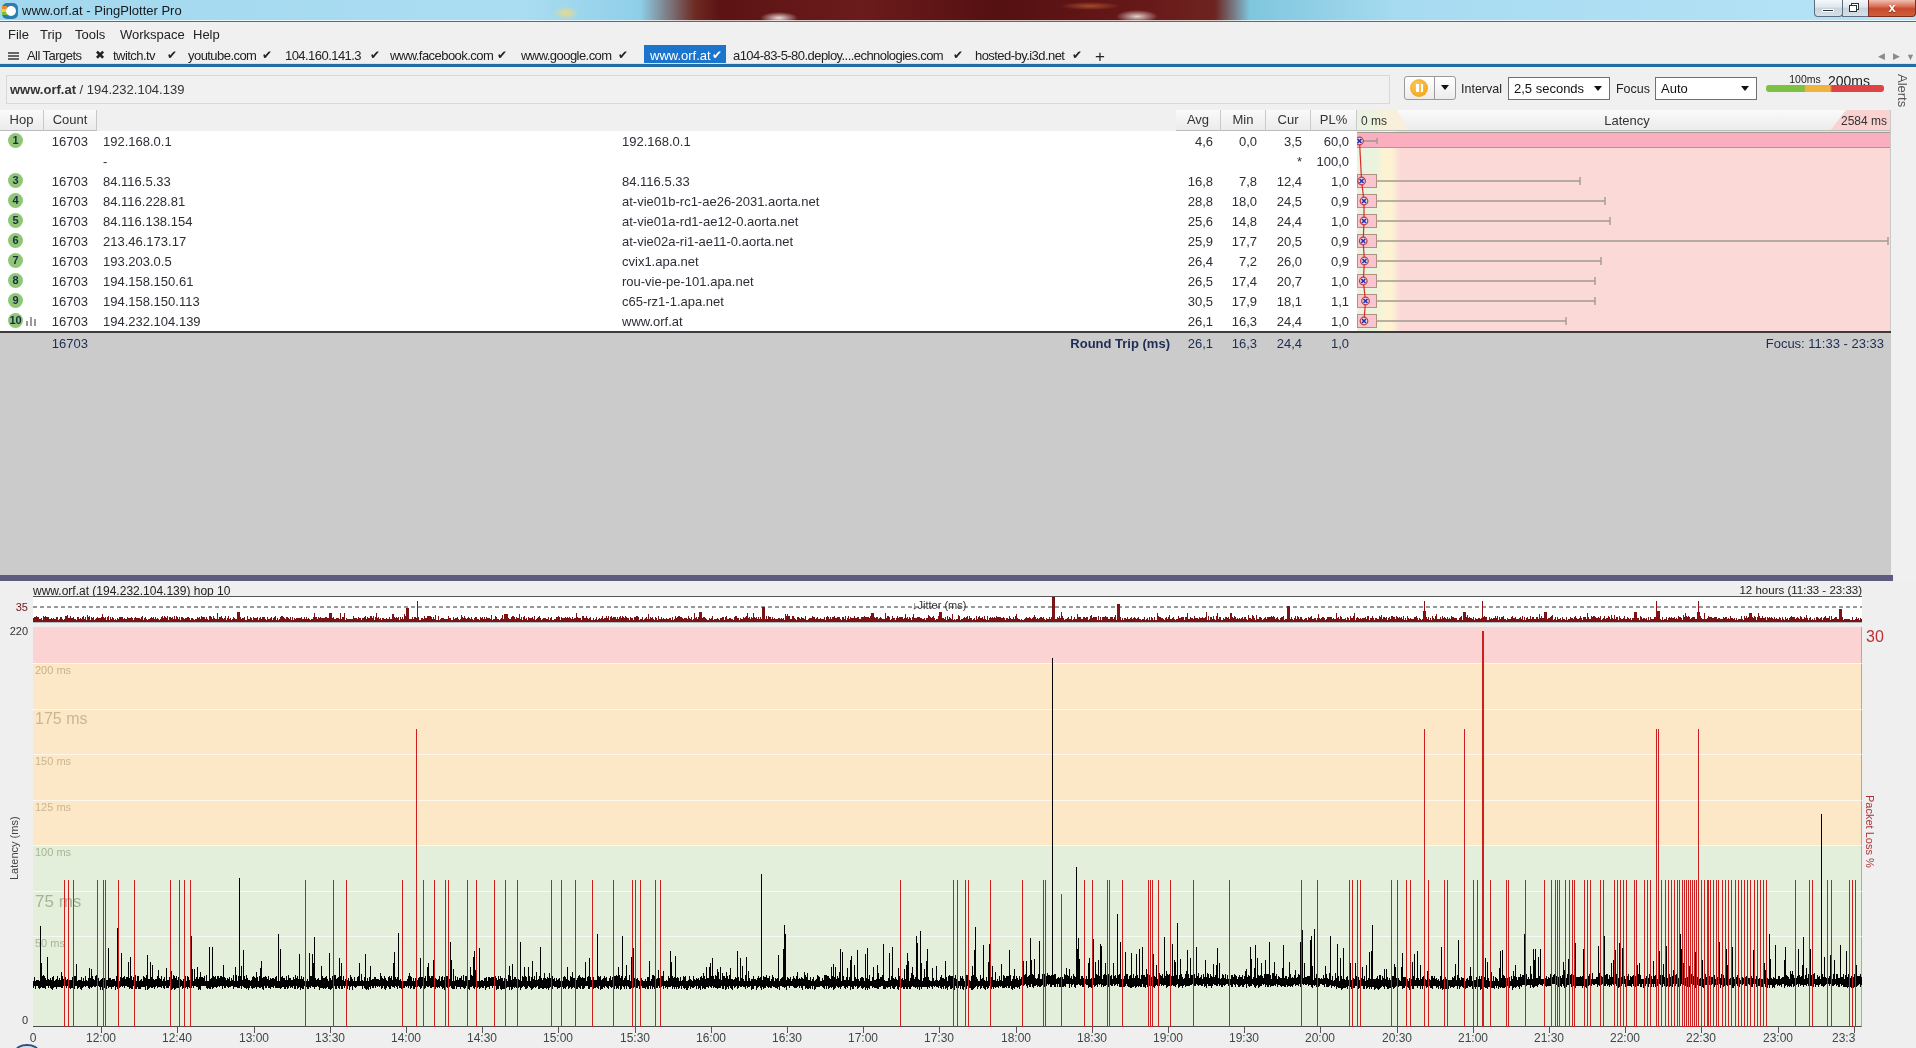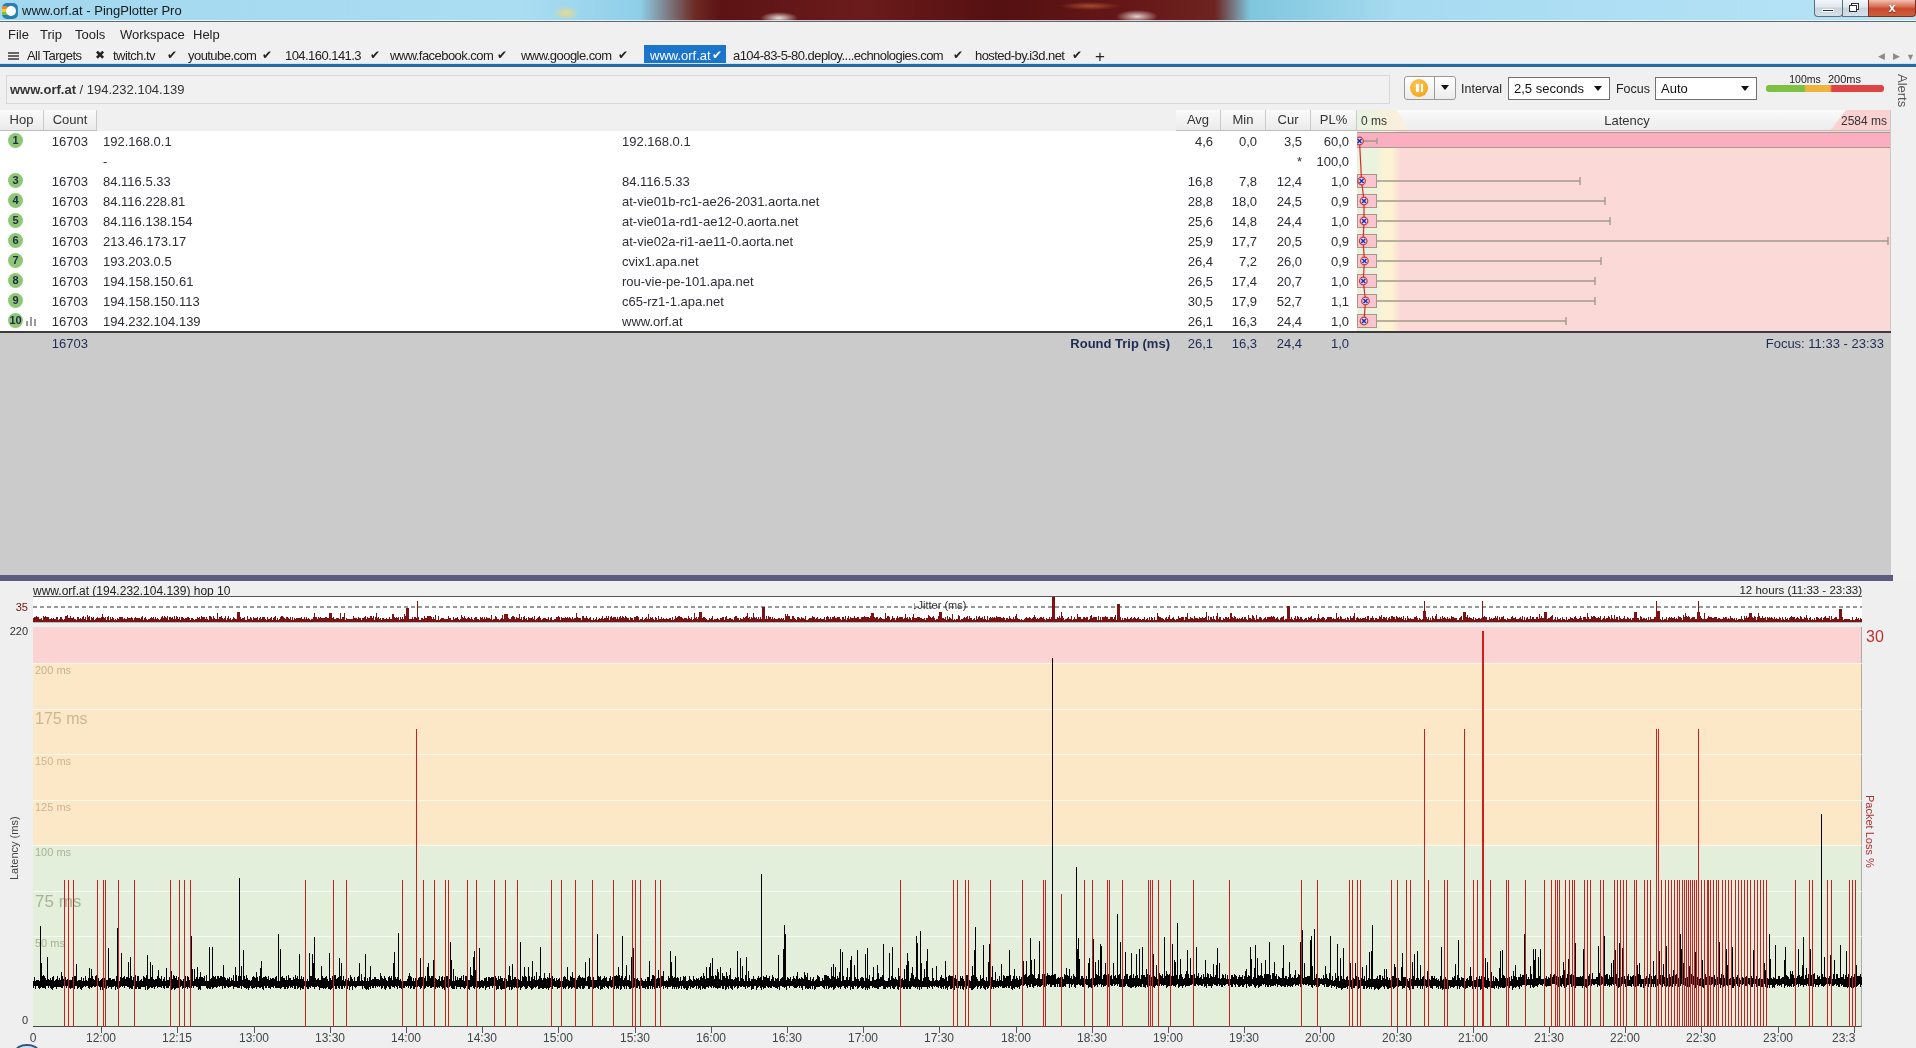--- a/index.html
+++ b/index.html
@@ -88,21 +88,21 @@
 <div style="position:absolute;left:1461px;top:81px;font-size:13px;color:#222;transform:scale(0.96,1);transform-origin:left">Interval</div>
 <div style="position:absolute;left:1508px;top:77px;width:102px;height:23px;background:#fff;border:1px solid #707070"></div>
 <div style="position:absolute;left:1514px;top:81px;font-size:13px;color:#111">2,5 seconds</div>
 <div style="position:absolute;left:1594px;top:86px;width:0;height:0;border-left:4.5px solid transparent;border-right:4.5px solid transparent;border-top:5px solid #111"></div>
 <div style="position:absolute;left:1616px;top:81px;font-size:13px;color:#222;transform:scale(0.96,1);transform-origin:left">Focus</div>
 <div style="position:absolute;left:1655px;top:77px;width:102px;height:23px;background:#fff;border:1px solid #707070"></div>
 <div style="position:absolute;left:1661px;top:81px;font-size:13px;color:#111">Auto</div>
 <div style="position:absolute;left:1741px;top:86px;width:0;height:0;border-left:4.5px solid transparent;border-right:4.5px solid transparent;border-top:5px solid #111"></div>
 
 <div style="position:absolute;left:1787px;top:73px;width:36px;font-size:10.5px;color:#222;text-align:center">100ms</div>
-<div style="position:absolute;left:1828px;top:73px;width:36px;font-size:11px;color:#222;text-align:left">200ms</div>
+<div style="position:absolute;left:1828px;top:73px;width:36px;font-size:14px;color:#222;text-align:center">200ms</div>
 <div style="position:absolute;left:1766px;top:85px;width:118px;height:7px;border-radius:3px;background:linear-gradient(to right,#7cc142 0,#7cc142 38px,#efb43d 40px,#efb43d 64px,#e04343 66px,#e04343 100%)"></div>
 <div style="position:absolute;left:1896px;top:74px;font-size:13px;color:#555;transform:rotate(90deg);transform-origin:left top;white-space:nowrap;left:1910px">Alerts</div>
 
 <div class="hdrcell" style="left:0;width:44px">Hop</div>
 <div class="hdrcell" style="left:44px;width:53px">Count</div>
 <div class="hdrcell" style="left:1176px;width:45px">Avg</div>
 <div class="hdrcell" style="left:1221px;width:45px">Min</div>
 <div class="hdrcell" style="left:1266px;width:45px">Cur</div>
 <div class="hdrcell" style="left:1311px;width:46px">PL%</div>
 
@@ -165,21 +165,21 @@
     <div class="cell r" style="left:1113px;top:274px;width:100px">26,5</div>
     <div class="cell r" style="left:1157px;top:274px;width:100px">17,4</div>
     <div class="cell r" style="left:1202px;top:274px;width:100px">20,7</div>
     <div class="cell r" style="left:1249px;top:274px;width:100px">1,0</div>
 <div class="hopc" style="left:8px;top:293px">9</div>
     <div class="cell r" style="left:0;top:294px;width:88px">16703</div>
     <div class="cell" style="left:103px;top:294px">194.158.150.113</div>
     <div class="cell" style="left:622px;top:294px">c65-rz1-1.apa.net</div>
     <div class="cell r" style="left:1113px;top:294px;width:100px">30,5</div>
     <div class="cell r" style="left:1157px;top:294px;width:100px">17,9</div>
-    <div class="cell r" style="left:1202px;top:294px;width:100px">52,7</div>
+    <div class="cell r" style="left:1202px;top:294px;width:100px">18,1</div>
     <div class="cell r" style="left:1249px;top:294px;width:100px">1,1</div>
 <div class="hopc" style="left:8px;top:313px">10</div>
     <div style="position:absolute;left:26px;top:316px;width:12px;height:10px">
       <span style="position:absolute;left:0;bottom:0;width:2px;height:5px;background:#9a9a9a"></span>
       <span style="position:absolute;left:4px;bottom:0;width:2px;height:9px;background:#9a9a9a"></span>
       <span style="position:absolute;left:8px;bottom:0;width:2px;height:7px;background:#9a9a9a"></span>
     </div>
     <div class="cell r" style="left:0;top:314px;width:88px">16703</div>
     <div class="cell" style="left:103px;top:314px">194.232.104.139</div>
     <div class="cell" style="left:622px;top:314px">www.orf.at</div>
@@ -313,21 +313,21 @@
     <div style="position:absolute;left:33px;top:891px;width:1829px;height:1px;background:rgba(255,255,255,0.65)"></div>
     <div style="position:absolute;left:35px;top:892px;font-size:17px;color:#a4b495">75 ms</div>
     <div style="position:absolute;left:33px;top:936px;width:1829px;height:1px;background:rgba(255,255,255,0.65)"></div>
     <div style="position:absolute;left:35px;top:937px;font-size:11px;color:#a4b495">50 ms</div>
 <svg width="1829" height="400" style="position:absolute;left:33px;top:627px">
 <path d="M0 354V361M1 350V359M2 354V362M3 353V359M4 353V359M5 353V361M6 354V362M7 299V361M8 336V360M9 349V361M10 348V361M11 349V361M12 351V362M13 353V359M14 330V359M15 352V361M16 353V359M17 351V361M18 353V362M19 350V363M20 349V361M21 354V360M22 353V360M23 352V362M24 349V360M25 353V360M26 351V360M27 353V360M28 345V361M29 349V361M30 352V359M31 348V361M32 350V359M33 353V361M34 352V359M35 349V363M36 353V361M37 353V362M38 353V361M39 350V361M40 335V359M41 349V362M42 349V359M43 337V359M44 354V362M45 353V361M46 353V360M47 353V362M48 350V363M49 354V361M50 351V360M51 354V359M52 349V360M53 353V359M54 354V359M55 351V361M56 341V362M57 351V360M58 342V361M59 349V360M60 352V359M61 353V360M62 349V360M63 348V359M64 349V363M65 351V359M66 354V360M67 353V363M68 352V360M69 351V363M70 353V359M71 351V361M72 351V359M73 353V362M74 353V359M75 321V361M76 351V360M77 351V360M78 353V362M79 352V360M80 352V360M81 352V359M82 354V363M83 349V360M84 301V362M85 351V361M86 354V361M87 350V360M88 326V359M89 351V360M90 350V359M91 349V361M92 352V359M93 350V359M94 350V360M95 335V360M96 351V362M97 330V361M98 349V362M99 353V362M100 350V359M101 320V360M102 348V362M103 354V362M104 349V360M105 349V362M106 354V362M107 353V362M108 352V360M109 354V360M110 349V360M111 350V360M112 351V363M113 348V359M114 328V363M115 352V362M116 352V361M117 335V360M118 350V361M119 338V361M120 352V360M121 353V362M122 352V360M123 352V359M124 349V361M125 343V360M126 351V360M127 352V360M128 349V361M129 354V359M130 352V361M131 350V362M132 354V359M133 341V361M134 353V361M135 353V361M136 350V359M137 352V359M138 344V363M139 352V362M140 348V361M141 349V363M142 351V362M143 349V361M144 353V361M145 350V361M146 343V361M147 352V360M148 353V359M149 354V362M150 352V361M151 349V360M152 349V361M153 354V360M154 349V362M155 350V360M156 353V361M157 354V360M158 309V361M159 342V359M160 354V361M161 342V359M162 352V359M163 350V360M164 340V360M165 352V363M166 350V362M167 345V363M168 350V359M169 350V359M170 351V359M171 349V359M172 354V359M173 348V361M174 354V362M175 354V361M176 320V362M177 352V362M178 351V360M179 320V362M180 349V361M181 350V360M182 349V360M183 352V361M184 349V360M185 349V359M186 351V360M187 349V359M188 349V359M189 350V362M190 338V359M191 350V361M192 351V361M193 353V359M194 351V360M195 352V361M196 350V360M197 354V360M198 351V359M199 353V359M200 348V362M201 354V360M202 340V360M203 348V360M204 354V361M205 349V361M206 251V361M207 349V359M208 339V362M209 353V359M210 323V360M211 349V361M212 352V361M213 348V362M214 351V361M215 353V363M216 353V361M217 354V359M218 353V361M219 350V362M220 349V361M221 350V361M222 351V360M223 345V362M224 350V360M225 354V360M226 349V361M227 341V361M228 334V360M229 351V362M230 350V363M231 350V359M232 349V361M233 350V361M234 352V359M235 349V361M236 353V361M237 351V362M238 352V360M239 351V360M240 351V361M241 352V359M242 350V361M243 349V361M244 354V361M245 307V361M246 354V361M247 322V362M248 350V361M249 349V360M250 351V360M251 351V362M252 353V362M253 349V360M254 353V362M255 348V361M256 351V359M257 351V361M258 353V360M259 353V361M260 350V359M261 352V362M262 348V362M263 351V359M264 349V362M265 352V361M266 327V360M267 352V363M268 349V361M269 352V362M270 350V362M271 354V359M272 348V362M273 354V360M274 352V362M275 354V362M276 326V360M277 349V361M278 349V359M279 327V360M280 336V360M281 310V362M282 351V360M283 353V360M284 352V359M285 351V360M286 353V363M287 353V361M288 339V361M289 349V361M290 351V362M291 351V361M292 350V362M293 349V361M294 352V360M295 354V362M296 326V362M297 351V363M298 353V362M299 349V361M300 354V360M301 348V359M302 348V362M303 352V362M304 351V359M305 350V361M306 331V362M307 349V359M308 336V362M309 353V362M310 349V359M311 354V361M312 352V359M313 349V362M314 353V362M315 351V359M316 354V363M317 348V360M318 350V359M319 352V363M320 354V359M321 350V360M322 354V361M323 354V360M324 350V359M325 349V359M326 336V359M327 354V359M328 347V359M329 353V362M330 354V359M331 350V361M332 327V362M333 354V363M334 351V362M335 354V363M336 350V360M337 339V362M338 353V359M339 352V361M340 352V361M341 350V359M342 350V361M343 352V359M344 352V360M345 352V359M346 353V360M347 346V359M348 349V362M349 351V361M350 352V359M351 349V362M352 351V363M353 353V361M354 354V359M355 350V360M356 349V362M357 351V362M358 349V359M359 353V360M360 336V360M361 325V361M362 350V359M363 352V360M364 350V362M365 306V359M366 353V361M367 352V361M368 354V362M369 350V360M370 354V361M371 354V361M372 354V359M373 354V360M374 352V359M375 349V361M376 346V359M377 349V362M378 350V361M379 354V359M380 351V362M381 354V362M382 351V360M383 352V360M384 353V360M385 351V359M386 350V360M387 331V362M388 350V361M389 350V359M390 350V362M391 351V362M392 349V361M393 354V359M394 340V360M395 336V360M396 349V359M397 351V361M398 349V361M399 349V360M400 333V360M401 349V359M402 351V362M403 352V360M404 353V361M405 352V360M406 349V361M407 354V359M408 350V360M409 349V362M410 353V361M411 350V363M412 349V361M413 349V360M414 349V361M415 351V361M416 352V360M417 315V359M418 333V361M419 354V362M420 342V362M421 354V362M422 349V359M423 353V362M424 350V360M425 353V360M426 351V360M427 351V362M428 349V360M429 353V360M430 348V361M431 354V362M432 349V361M433 349V359M434 350V360M435 353V362M436 353V363M437 340V360M438 348V360M439 349V359M440 330V361M441 324V362M442 343V360M443 351V362M444 354V361M445 354V360M446 321V362M447 354V361M448 353V360M449 353V361M450 354V361M451 351V359M452 351V363M453 350V361M454 354V360M455 350V360M456 350V362M457 351V359M458 350V359M459 350V361M460 350V359M461 354V360M462 349V359M463 351V363M464 353V362M465 349V362M466 352V359M467 349V362M468 351V363M469 351V362M470 354V362M471 351V362M472 350V359M473 352V361M474 354V360M475 348V360M476 339V363M477 349V360M478 353V363M479 337V362M480 352V360M481 350V361M482 350V360M483 352V361M484 354V360M485 352V361M486 353V360M487 315V363M488 354V361M489 349V360M490 350V359M491 340V360M492 349V362M493 350V362M494 354V361M495 340V359M496 349V360M497 354V361M498 350V363M499 334V362M500 352V361M501 349V360M502 353V361M503 345V360M504 353V359M505 352V362M506 349V362M507 320V361M508 351V361M509 353V362M510 351V362M511 346V361M512 351V361M513 352V362M514 350V361M515 351V363M516 346V361M517 351V360M518 352V361M519 349V362M520 352V359M521 351V360M522 354V360M523 351V360M524 353V362M525 352V361M526 351V361M527 354V360M528 348V361M529 354V360M530 350V362M531 349V361M532 350V362M533 352V360M534 340V359M535 353V362M536 354V361M537 349V360M538 350V362M539 345V361M540 351V360M541 351V361M542 353V361M543 353V362M544 351V362M545 349V360M546 348V361M547 350V362M548 351V359M549 350V362M550 351V362M551 351V361M552 335V359M553 354V359M554 350V359M555 349V362M556 331V362M557 350V360M558 353V360M559 352V360M560 350V362M561 353V361M562 353V361M563 353V360M564 307V361M565 349V362M566 350V359M567 349V363M568 353V362M569 352V362M570 351V360M571 349V361M572 351V359M573 350V360M574 354V361M575 354V362M576 351V359M577 349V360M578 353V361M579 350V360M580 351V359M581 349V362M582 349V359M583 348V362M584 349V361M585 340V362M586 348V359M587 351V363M588 349V362M589 309V359M590 353V360M591 351V362M592 349V359M593 338V362M594 353V359M595 353V360M596 348V362M597 354V362M598 330V361M599 351V360M600 321V361M601 351V360M602 353V359M603 352V361M604 351V361M605 353V359M606 354V362M607 354V361M608 351V359M609 353V361M610 354V361M611 354V361M612 352V362M613 354V360M614 350V362M615 350V362M616 334V359M617 354V362M618 352V359M619 348V362M620 348V360M621 349V362M622 350V361M623 352V361M624 351V361M625 343V359M626 351V361M627 353V362M628 349V360M629 349V359M630 344V362M631 354V359M632 354V361M633 353V360M634 354V362M635 349V360M636 351V360M637 324V360M638 335V359M639 349V362M640 351V360M641 350V362M642 329V360M643 351V362M644 350V360M645 351V362M646 354V361M647 350V359M648 354V362M649 353V359M650 349V361M651 350V362M652 349V361M653 354V363M654 354V363M655 353V361M656 349V359M657 352V362M658 353V360M659 354V361M660 349V361M661 352V360M662 353V359M663 351V362M664 352V359M665 351V362M666 353V361M667 350V363M668 349V359M669 351V362M670 346V361M671 349V362M672 352V362M673 340V360M674 351V360M675 351V361M676 340V359M677 336V360M678 349V361M679 331V359M680 349V361M681 352V360M682 348V361M683 349V361M684 342V362M685 345V361M686 352V361M687 340V361M688 353V359M689 346V362M690 349V362M691 349V359M692 351V363M693 345V362M694 349V360M695 352V362M696 348V359M697 341V361M698 352V362M699 352V363M700 353V359M701 352V361M702 350V360M703 351V359M704 324V362M705 350V361M706 354V359M707 331V360M708 351V360M709 339V359M710 352V360M711 354V360M712 348V362M713 330V359M714 354V361M715 344V360M716 351V360M717 354V359M718 352V363M719 352V362M720 349V362M721 352V359M722 352V359M723 353V363M724 351V361M725 349V360M726 351V359M727 350V361M728 247V363M729 353V360M730 349V362M731 350V361M732 350V361M733 348V359M734 351V360M735 351V361M736 349V360M737 354V361M738 352V361M739 348V359M740 350V360M741 354V360M742 351V361M743 352V361M744 351V362M745 328V360M746 354V363M747 352V359M748 351V359M749 350V360M750 322V360M751 298V361M752 307V360M753 353V363M754 350V359M755 351V359M756 352V361M757 350V359M758 354V359M759 352V359M760 349V360M761 351V361M762 352V361M763 349V361M764 345V360M765 352V359M766 351V361M767 352V359M768 350V361M769 351V363M770 352V359M771 345V359M772 348V362M773 350V361M774 346V362M775 353V362M776 353V361M777 350V362M778 354V359M779 352V362M780 350V359M781 354V363M782 353V362M783 352V360M784 348V360M785 349V360M786 350V360M787 354V359M788 354V359M789 351V360M790 353V361M791 348V362M792 348V359M793 348V362M794 349V359M795 349V362M796 351V361M797 352V360M798 340V361M799 349V360M800 337V363M801 350V362M802 340V361M803 352V359M804 349V360M805 351V361M806 345V360M807 322V362M808 354V360M809 325V359M810 349V359M811 353V361M812 353V362M813 350V360M814 341V361M815 353V359M816 350V359M817 333V363M818 329V360M819 354V362M820 354V362M821 338V359M822 350V360M823 352V359M824 323V362M825 352V361M826 354V360M827 351V359M828 350V361M829 350V362M830 351V361M831 354V360M832 327V363M833 351V361M834 321V363M835 352V361M836 348V362M837 354V359M838 354V359M839 350V361M840 340V360M841 353V361M842 353V361M843 352V361M844 338V362M845 346V362M846 352V360M847 350V360M848 350V359M849 348V359M850 317V362M851 353V362M852 354V362M853 354V360M854 354V361M855 351V360M856 326V360M857 353V362M858 349V359M859 320V361M860 351V362M861 352V362M862 350V360M863 352V359M864 353V362M865 341V363M866 349V360M867 354V361M868 352V361M869 351V360M870 353V362M871 342V362M872 352V360M873 338V362M874 326V362M875 334V360M876 354V362M877 351V362M878 346V360M879 340V359M880 348V360M881 352V360M882 350V361M883 309V360M884 316V362M885 352V360M886 353V363M887 304V360M888 336V362M889 354V360M890 351V360M891 342V360M892 350V360M893 334V360M894 322V362M895 350V360M896 353V361M897 354V359M898 354V360M899 341V362M900 351V359M901 354V360M902 353V359M903 339V360M904 353V360M905 354V361M906 353V359M907 350V361M908 348V362M909 351V360M910 351V362M911 352V359M912 334V362M913 350V361M914 354V363M915 349V360M916 348V359M917 349V362M918 349V362M919 349V361M920 354V362M921 351V363M922 348V359M923 352V361M924 353V359M925 354V361M926 354V359M927 349V362M928 351V359M929 349V362M930 352V363M931 354V360M932 353V359M933 348V362M934 348V359M935 318V362M936 353V361M937 354V361M938 349V363M939 339V363M940 348V362M941 323V361M942 300V360M943 350V359M944 352V362M945 354V360M946 354V359M947 348V362M948 352V361M949 351V359M950 318V361M951 353V362M952 354V363M953 350V360M954 354V362M955 335V361M956 317V359M957 353V359M958 350V362M959 339V360M960 353V362M961 353V360M962 345V361M963 354V360M964 352V360M965 354V361M966 349V359M967 353V360M968 337V359M969 354V361M970 348V361M971 349V361M972 351V360M973 349V361M974 349V359M975 349V361M976 323V361M977 348V359M978 354V362M979 352V363M980 349V361M981 342V362M982 352V360M983 349V360M984 351V361M985 353V360M986 349V362M987 352V359M988 350V358M989 352V359M990 334V359M991 348V358M992 347V357M993 334V359M994 350V361M995 349V358M996 348V360M997 311V360M998 333V357M999 347V360M1000 348V361M1001 332V359M1002 351V359M1003 352V358M1004 351V360M1005 347V359M1006 314V360M1007 352V360M1008 352V359M1009 347V358M1010 350V358M1011 347V360M1012 348V359M1013 349V359M1014 346V357M1015 348V358M1016 348V357M1017 349V360M1018 348V360M1019 31V358M1020 348V358M1021 347V360M1022 347V360M1023 352V357M1024 351V360M1025 350V357M1026 351V360M1027 350V360M1028 352V361M1029 350V360M1030 352V360M1031 347V359M1032 348V360M1033 341V357M1034 348V357M1035 349V357M1036 342V361M1037 351V357M1038 349V360M1039 352V358M1040 347V357M1041 349V360M1042 350V361M1043 240V358M1044 322V358M1045 311V357M1046 332V358M1047 352V359M1048 349V358M1049 349V360M1050 351V360M1051 352V360M1052 352V357M1053 349V358M1054 352V358M1055 336V361M1056 331V360M1057 352V360M1058 351V361M1059 352V357M1060 312V358M1061 351V360M1062 335V359M1063 347V358M1064 348V360M1065 333V357M1066 349V358M1067 317V357M1068 319V360M1069 352V358M1070 348V360M1071 347V359M1072 336V359M1073 348V358M1074 337V359M1075 347V360M1076 351V359M1077 349V358M1078 348V359M1079 352V359M1080 336V357M1081 349V359M1082 348V358M1083 351V357M1084 287V359M1085 348V357M1086 347V360M1087 315V360M1088 352V360M1089 350V361M1090 352V360M1091 349V360M1092 325V359M1093 347V357M1094 347V359M1095 352V360M1096 349V360M1097 348V361M1098 326V361M1099 351V360M1100 347V360M1101 351V359M1102 349V361M1103 327V360M1104 348V359M1105 351V360M1106 322V359M1107 352V360M1108 348V360M1109 320V357M1110 348V360M1111 348V360M1112 350V361M1113 342V358M1114 347V360M1115 349V360M1116 348V359M1117 348V357M1118 350V359M1119 349V357M1120 327V360M1121 349V361M1122 350V359M1123 338V358M1124 352V359M1125 350V358M1126 346V359M1127 348V357M1128 349V359M1129 347V358M1130 351V359M1131 310V358M1132 349V358M1133 344V361M1134 347V360M1135 348V359M1136 347V359M1137 344V359M1138 349V359M1139 317V358M1140 349V359M1141 333V359M1142 335V360M1143 348V358M1144 296V357M1145 352V361M1146 348V360M1147 332V359M1148 347V359M1149 350V361M1150 352V359M1151 351V358M1152 347V360M1153 344V359M1154 323V359M1155 347V359M1156 351V359M1157 331V358M1158 348V358M1159 348V357M1160 351V358M1161 347V359M1162 351V359M1163 320V357M1164 349V358M1165 346V359M1166 351V358M1167 350V358M1168 348V359M1169 352V359M1170 347V357M1171 350V360M1172 333V359M1173 350V361M1174 346V357M1175 347V359M1176 351V359M1177 347V359M1178 349V361M1179 350V359M1180 337V357M1181 350V358M1182 348V358M1183 338V359M1184 321V359M1185 351V357M1186 336V359M1187 352V358M1188 351V360M1189 347V360M1190 348V358M1191 351V359M1192 347V358M1193 352V357M1194 348V357M1195 352V359M1196 348V360M1197 352V358M1198 348V360M1199 348V360M1200 350V357M1201 347V358M1202 348V360M1203 349V357M1204 352V358M1205 350V360M1206 348V360M1207 350V359M1208 350V358M1209 348V360M1210 352V360M1211 349V358M1212 344V357M1213 342V361M1214 350V357M1215 348V359M1216 349V360M1217 320V359M1218 332V359M1219 352V357M1220 350V358M1221 341V360M1222 318V361M1223 351V359M1224 331V358M1225 348V361M1226 349V360M1227 348V359M1228 336V359M1229 349V357M1230 351V358M1231 347V357M1232 333V360M1233 347V358M1234 347V360M1235 347V360M1236 315V358M1237 348V360M1238 352V359M1239 346V359M1240 346V359M1241 335V358M1242 349V359M1243 347V357M1244 352V360M1245 349V358M1246 350V358M1247 351V359M1248 351V360M1249 341V359M1250 318V359M1251 351V360M1252 349V360M1253 349V358M1254 352V360M1255 350V359M1256 335V359M1257 347V360M1258 351V359M1259 350V360M1260 351V358M1261 348V357M1262 343V359M1263 351V358M1264 350V358M1265 347V359M1266 348V357M1267 315V360M1268 340V360M1269 303V357M1270 351V358M1271 336V357M1272 350V358M1273 350V358M1274 349V357M1275 349V359M1276 349V358M1277 313V358M1278 309V360M1279 339V361M1280 353V358M1281 302V359M1282 351V358M1283 347V360M1284 348V358M1285 351V360M1286 351V359M1287 352V357M1288 351V357M1289 352V358M1290 348V358M1291 351V360M1292 339V357M1293 347V360M1294 351V360M1295 352V360M1296 346V359M1297 309V358M1298 353V361M1299 349V359M1300 354V359M1301 353V360M1302 346V359M1303 351V362M1304 317V360M1305 349V361M1306 354V361M1307 331V361M1308 349V363M1309 352V362M1310 321V361M1311 352V361M1312 353V361M1313 350V360M1314 349V362M1315 353V359M1316 339V360M1317 336V360M1318 353V362M1319 351V361M1320 351V361M1321 352V361M1322 336V359M1323 349V359M1324 354V361M1325 350V362M1326 353V361M1327 316V361M1328 351V359M1329 340V359M1330 352V362M1331 349V362M1332 354V359M1333 338V362M1334 353V361M1335 351V360M1336 325V362M1337 352V360M1338 324V362M1339 298V360M1340 352V360M1341 352V363M1342 352V362M1343 351V361M1344 349V362M1345 352V363M1346 348V362M1347 348V361M1348 353V360M1349 349V359M1350 351V360M1351 342V362M1352 352V359M1353 342V360M1354 350V362M1355 353V362M1356 351V361M1357 353V361M1358 337V361M1359 349V360M1360 349V362M1361 337V361M1362 340V360M1363 351V359M1364 350V359M1365 351V360M1366 353V359M1367 354V359M1368 340V359M1369 326V362M1370 350V361M1371 350V361M1372 350V359M1373 354V362M1374 352V360M1375 354V361M1376 351V363M1377 336V360M1378 352V359M1379 335V362M1380 349V362M1381 327V359M1382 353V359M1383 351V359M1384 324V361M1385 351V359M1386 353V359M1387 338V362M1388 352V359M1389 350V362M1390 349V359M1391 352V360M1392 352V359M1393 353V361M1394 344V360M1395 352V361M1396 352V359M1397 353V361M1398 349V361M1399 349V362M1400 351V359M1401 349V359M1402 352V359M1403 351V361M1404 353V360M1405 352V362M1406 354V359M1407 349V362M1408 320V361M1409 353V363M1410 352V362M1411 354V363M1412 350V362M1413 352V362M1414 349V360M1415 353V362M1416 353V359M1417 353V361M1418 353V360M1419 350V360M1420 351V361M1421 349V360M1422 337V359M1423 353V359M1424 348V362M1425 313V359M1426 351V362M1427 353V360M1428 350V359M1429 351V360M1430 351V361M1431 351V362M1432 354V362M1433 352V361M1434 351V361M1435 353V359M1436 349V360M1437 340V360M1438 349V359M1439 354V362M1440 328V362M1441 353V360M1442 353V362M1443 350V360M1444 332V362M1445 352V360M1446 349V360M1447 352V363M1448 349V362M1449 353V361M1450 350V359M1451 350V360M1452 331V361M1453 353V361M1454 335V362M1455 351V360M1456 354V360M1457 351V360M1458 345V361M1459 354V361M1460 349V361M1461 354V362M1462 350V359M1463 351V361M1464 352V359M1465 354V362M1466 341V360M1467 324V361M1468 351V360M1469 323V361M1470 348V361M1471 349V361M1472 351V360M1473 348V361M1474 351V359M1475 351V361M1476 350V361M1477 354V359M1478 349V359M1479 352V363M1480 344V361M1481 349V360M1482 338V361M1483 350V360M1484 353V359M1485 350V360M1486 350V362M1487 347V359M1488 350V360M1489 348V358M1490 348V358M1491 307V358M1492 347V359M1493 347V359M1494 352V358M1495 350V358M1496 352V358M1497 339V361M1498 347V358M1499 352V360M1500 322V361M1501 333V360M1502 322V359M1503 351V359M1504 351V360M1505 330V358M1506 349V357M1507 322V358M1508 352V358M1509 352V359M1510 352V357M1511 349V359M1512 351V359M1513 349V360M1514 352V359M1515 350V359M1516 351V359M1517 347V359M1518 348V360M1519 350V357M1520 348V357M1521 347V357M1522 348V359M1523 349V358M1524 350V358M1525 350V360M1526 333V358M1527 349V359M1528 351V360M1529 348V357M1530 335V359M1531 343V361M1532 350V359M1533 351V360M1534 347V358M1535 332V358M1536 351V357M1537 348V357M1538 347V360M1539 351V358M1540 348V359M1541 347V358M1542 316V361M1543 350V359M1544 350V359M1545 350V359M1546 350V359M1547 349V359M1548 350V359M1549 349V361M1550 322V359M1551 348V361M1552 352V360M1553 352V361M1554 352V358M1555 349V359M1556 347V358M1557 347V357M1558 352V359M1559 346V357M1560 352V358M1561 352V358M1562 352V357M1563 350V357M1564 350V360M1565 319V358M1566 346V359M1567 349V359M1568 349V358M1569 350V357M1570 349V360M1571 309V359M1572 348V359M1573 347V357M1574 347V359M1575 352V358M1576 348V360M1577 350V358M1578 336V359M1579 350V357M1580 333V358M1581 347V360M1582 323V357M1583 347V359M1584 350V358M1585 351V361M1586 316V360M1587 333V358M1588 350V359M1589 321V357M1590 347V359M1591 349V357M1592 352V360M1593 351V360M1594 349V359M1595 347V359M1596 353V359M1597 349V359M1598 350V360M1599 349V357M1600 348V359M1601 350V357M1602 349V360M1603 329V359M1604 338V359M1605 347V359M1606 336V357M1607 348V360M1608 352V360M1609 352V357M1610 352V361M1611 352V357M1612 351V359M1613 349V357M1614 350V360M1615 351V360M1616 347V357M1617 330V359M1618 349V360M1619 352V357M1620 334V360M1621 349V357M1622 348V360M1623 349V359M1624 352V359M1625 349V361M1626 324V357M1627 348V358M1628 348V360M1629 348V360M1630 337V357M1631 350V359M1632 348V357M1633 319V360M1634 351V359M1635 348V358M1636 347V360M1637 350V359M1638 350V361M1639 349V360M1640 343V357M1641 351V359M1642 348V359M1643 347V357M1644 316V360M1645 351V360M1646 351V358M1647 307V359M1648 322V357M1649 348V359M1650 336V358M1651 351V357M1652 351V359M1653 352V360M1654 350V360M1655 349V359M1656 339V360M1657 349V361M1658 347V357M1659 348V361M1660 349V358M1661 352V359M1662 325V361M1663 347V359M1664 350V358M1665 352V358M1666 352V359M1667 351V359M1668 348V361M1669 333V360M1670 352V361M1671 347V359M1672 347V358M1673 350V358M1674 347V357M1675 350V359M1676 349V358M1677 321V359M1678 350V358M1679 350V357M1680 348V361M1681 348V360M1682 352V358M1683 329V358M1684 350V358M1685 347V358M1686 315V357M1687 351V361M1688 347V358M1689 349V357M1690 348V360M1691 351V359M1692 337V359M1693 322V358M1694 338V359M1695 349V358M1696 352V358M1697 351V358M1698 352V360M1699 320V361M1700 350V361M1701 352V359M1702 333V360M1703 350V357M1704 348V359M1705 312V358M1706 351V360M1707 353V357M1708 350V360M1709 350V358M1710 351V357M1711 349V360M1712 350V359M1713 349V359M1714 351V357M1715 351V357M1716 351V358M1717 348V359M1718 349V360M1719 351V360M1720 323V357M1721 350V358M1722 352V357M1723 349V360M1724 349V359M1725 352V359M1726 351V359M1727 349V360M1728 352V360M1729 352V360M1730 352V357M1731 336V357M1732 343V360M1733 348V357M1734 351V361M1735 352V358M1736 307V361M1737 332V358M1738 351V358M1739 352V361M1740 350V360M1741 351V361M1742 318V358M1743 352V357M1744 352V359M1745 349V358M1746 349V359M1747 352V358M1748 351V360M1749 350V357M1750 350V357M1751 333V361M1752 320V359M1753 348V358M1754 349V360M1755 350V359M1756 352V360M1757 344V359M1758 347V360M1759 344V357M1760 348V360M1761 351V359M1762 339V359M1763 351V358M1764 349V357M1765 322V360M1766 348V357M1767 350V359M1768 349V358M1769 338V358M1770 310V360M1771 352V358M1772 348V358M1773 341V359M1774 351V357M1775 347V359M1776 346V359M1777 322V359M1778 348V359M1779 350V358M1780 347V360M1781 346V357M1782 352V360M1783 352V358M1784 348V358M1785 350V360M1786 349V358M1787 352V357M1788 187V359M1789 347V359M1790 350V360M1791 330V359M1792 350V358M1793 351V357M1794 351V359M1795 351V357M1796 349V359M1797 328V357M1798 351V359M1799 352V359M1800 347V359M1801 333V358M1802 352V357M1803 347V359M1804 347V358M1805 351V360M1806 351V360M1807 318V357M1808 350V359M1809 350V358M1810 347V360M1811 352V360M1812 348V360M1813 324V360M1814 350V361M1815 347V360M1816 347V358M1817 351V360M1818 349V361M1819 352V358M1820 350V361M1821 347V360M1822 349V360M1823 338V360M1824 349V359M1825 349V358M1826 349V357M1827 347V360M1828 350V358M1829 347V360" stroke="#000" stroke-width="1" fill="none" shape-rendering="crispEdges"></path>
 <path d="M31 399.5V253M35 399.5V253M40 399.5V253M64 399.5V253M70 399.5V253M72 399.5V253M85 399.5V253M101 399.5V253M137 399.5V253M146 399.5V253M151 399.5V253M157 399.5V253M272 399.5V253M300 399.5V253M313 399.5V253M369 399.5V253M390 399.5V253M401 399.5V253M412 399.5V253M415 399.5V253M434 399.5V253M443 399.5V253M461 399.5V253M472 399.5V253M484 399.5V253M518 399.5V253M528 399.5V253M542 399.5V253M559 399.5V253M580 399.5V253M599 399.5V253M602 399.5V253M607 399.5V253M622 399.5V253M627 399.5V253M867 399.5V253M920 399.5V253M924 399.5V253M932 399.5V253M935 399.5V253M957 399.5V253M989 399.5V253M1010 399.5V253M1012 399.5V253M1051 399.5V253M1059 399.5V253M1074 399.5V253M1076 399.5V253M1089 399.5V253M1115 399.5V253M1117 399.5V253M1119 399.5V253M1125 399.5V253M1137 399.5V253M1160 399.5V253M1196 399.5V253M1268 399.5V253M1284 399.5V253M1316 399.5V253M1319 399.5V253M1324 399.5V253M1327 399.5V253M1358 399.5V253M1364 399.5V253M1373 399.5V253M1377 399.5V253M1395 399.5V253M1411 399.5V253M1414 399.5V253M1440 399.5V253M1444 399.5V253M1457 399.5V253M1473 399.5V253M1475 399.5V253M1492 399.5V253M1511 399.5V253M1518 399.5V253M1522 399.5V253M1524 399.5V253M1526 399.5V253M1532 399.5V253M1536 399.5V253M1539 399.5V253M1541 399.5V253M1551 399.5V253M1554 399.5V253M1557 399.5V253M1567 399.5V253M1570 399.5V253M1581 399.5V253M1584 399.5V253M1601 399.5V253M1603 399.5V253M1628 399.5V253M1632 399.5V253M1635 399.5V253M1638 399.5V253M1641 399.5V253M1644 399.5V253M1646 399.5V253M1649 399.5V253M1651 399.5V253M1657 399.5V253M1659 399.5V253M1668 399.5V253M1671 399.5V253M1674 399.5V253M1675 399.5V253M1677 399.5V253M1680 399.5V253M1689 399.5V253M1695 399.5V253M1698 399.5V253M1702 399.5V253M1708 399.5V253M1711 399.5V253M1721 399.5V253M1724 399.5V253M1727 399.5V253M1762 399.5V253M1776 399.5V253M1779 399.5V253M1794 399.5V253M1798 399.5V253M1816 399.5V253M1819 399.5V253M1822 399.5V253M1587 399.5V253M1590 399.5V253M1593 399.5V253M1611 399.5V253M1614 399.5V253M1617 399.5V253M1653 399.5V253M1655 399.5V253M1661 399.5V253M1663 399.5V253M1683 399.5V253M1685 399.5V253M1692 399.5V253M1705 399.5V253M1714 399.5V253M1717 399.5V253M1730 399.5V253M1733 399.5V253M1028 399.5V267M383 399.5V102M1391 399.5V102M1431 399.5V102M1623 399.5V102M1625 399.5V102M1665 399.5V102M1449 399.5V4M1450 399.5V4" stroke="#cc2020" stroke-width="1" fill="none" shape-rendering="crispEdges"></path>
 </svg>
 <div class="xl" style="left:18px;width:30px">0</div>
     <div class="xl" style="left:79px;width:44px">12:00</div>
-    <div class="xl" style="left:155px;width:44px">12:15</div>
+    <div class="xl" style="left:155px;width:44px">12:40</div>
     <div class="xl" style="left:232px;width:44px">13:00</div>
     <div class="xl" style="left:308px;width:44px">13:30</div>
     <div class="xl" style="left:384px;width:44px">14:00</div>
     <div class="xl" style="left:460px;width:44px">14:30</div>
     <div class="xl" style="left:536px;width:44px">15:00</div>
     <div class="xl" style="left:613px;width:44px">15:30</div>
     <div class="xl" style="left:689px;width:44px">16:00</div>
     <div class="xl" style="left:765px;width:44px">16:30</div>
     <div class="xl" style="left:841px;width:44px">17:00</div>
     <div class="xl" style="left:917px;width:44px">17:30</div>

